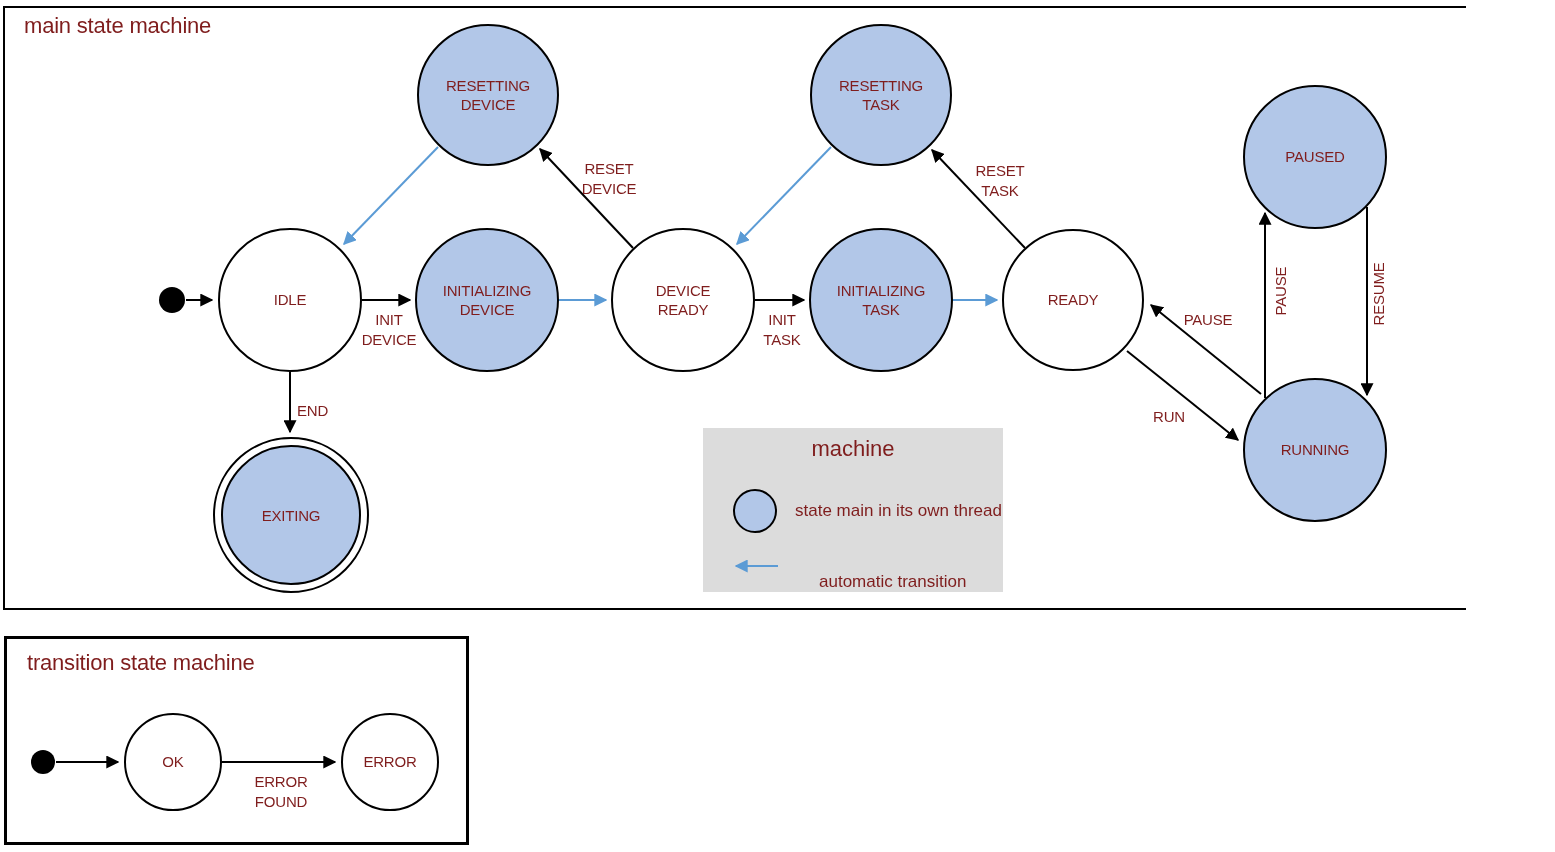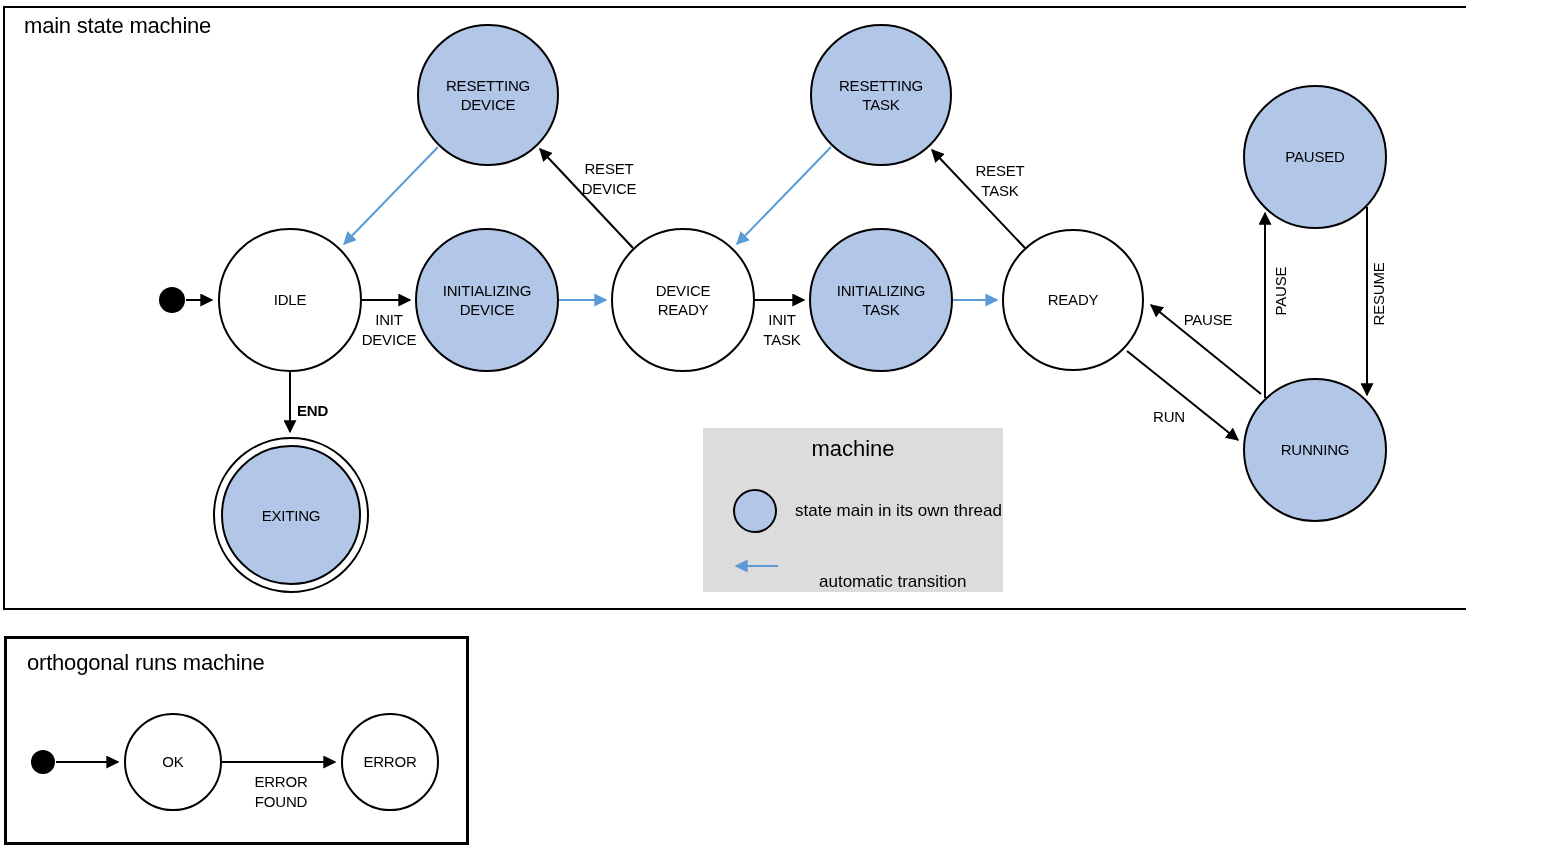--- a/index.html
+++ b/index.html
@@ -1,18 +1,18 @@
 <!DOCTYPE html>
 <html><head>
 <meta charset="utf-8">
 <style>
   html,body { margin:0; padding:0; background:#ffffff; }
   .canvas {
     position:relative; width:1466px; height:852px; overflow:hidden;
-    background:#ffffff; color:#000000;
+    background:#ffffff; color:#7f1d1d;
     font-family:"Liberation Sans", sans-serif;
   }
   .frame { position:absolute; background:#fff; box-sizing:border-box; }
   .main-frame  { left:3px;  top:6px;   width:1545px; height:604px; border:2px solid #000; }
   .ortho-frame { left:4px;  top:636px; width:465px;  height:209px; border:3px solid #000; }
   .panel-title { position:absolute; font-size:22px; letter-spacing:-0.2px; white-space:nowrap; }
   svg.arrows { position:absolute; left:0; top:0; z-index:2; }
   .state {
     position:absolute; box-sizing:border-box; z-index:3;
     border:2px solid #000; border-radius:50%;
@@ -30,21 +30,21 @@
     box-sizing:border-box; border:2px solid #000; border-radius:50%;
     background:#b2c7e8; display:flex; align-items:center; justify-content:center;
     text-align:center; font-size:15px; letter-spacing:-0.2px;
   }
   .tlabel {
     position:absolute; z-index:4; font-size:15px; line-height:1.3;
     text-align:center; white-space:nowrap; letter-spacing:-0.2px;
     transform:translate(-50%,-50%);
   }
   .tlabel.rot  { transform:translate(-50%,-50%) rotate(-90deg); }
-  .tlabel.leftalign { transform:translateY(-50%); text-align:left;font-weight:bold; }
+  .tlabel.leftalign { transform:translateY(-50%); text-align:left; }
   .legend-box {
     position:absolute; left:703px; top:428px; width:300px; height:164px;
     background:#dcdcdc; z-index:1;
   }
   .legend-title {
     position:absolute; left:703px; top:436px; width:300px; z-index:4;
     text-align:center; font-size:22px;
   }
   .legend-swatch-circle {
     position:absolute; left:733px; top:489px; width:44px; height:44px; z-index:4;
@@ -94,21 +94,21 @@
     <line x1="831" y1="147" x2="737" y2="244" stroke="#5b9bd5" stroke-width="2" marker-end="url(#ah-blue)"></line>
     <line x1="953" y1="300" x2="997" y2="300" stroke="#5b9bd5" stroke-width="2" marker-end="url(#ah-blue)"></line>
 
     <line x1="778" y1="566" x2="736" y2="566" stroke="#5b9bd5" stroke-width="2" marker-end="url(#ah-blue)"></line>
 
     <line x1="56" y1="762" x2="118" y2="762" stroke="#000" stroke-width="2" marker-end="url(#ah-black)"></line>
     <line x1="222" y1="762" x2="335" y2="762" stroke="#000" stroke-width="2" marker-end="url(#ah-black)"></line>
   </svg>
 
   <div class="panel-title" style="left:24px; top:13px;">main state machine</div>
-  <div class="panel-title" style="left:27px; top:650px;">orthogonal runs machine</div>
+  <div class="panel-title" style="left:27px; top:650px;">transition state machine</div>
 
   <div class="state" style="left:218px; top:228px; width:144px; height:144px;">
     <span>IDLE</span>
   </div>
 
   <div class="state threaded" style="left:417px; top:24px; width:142px; height:142px;">
     <span>RESETTING</span>
     <span>DEVICE</span>
   </div>
 

